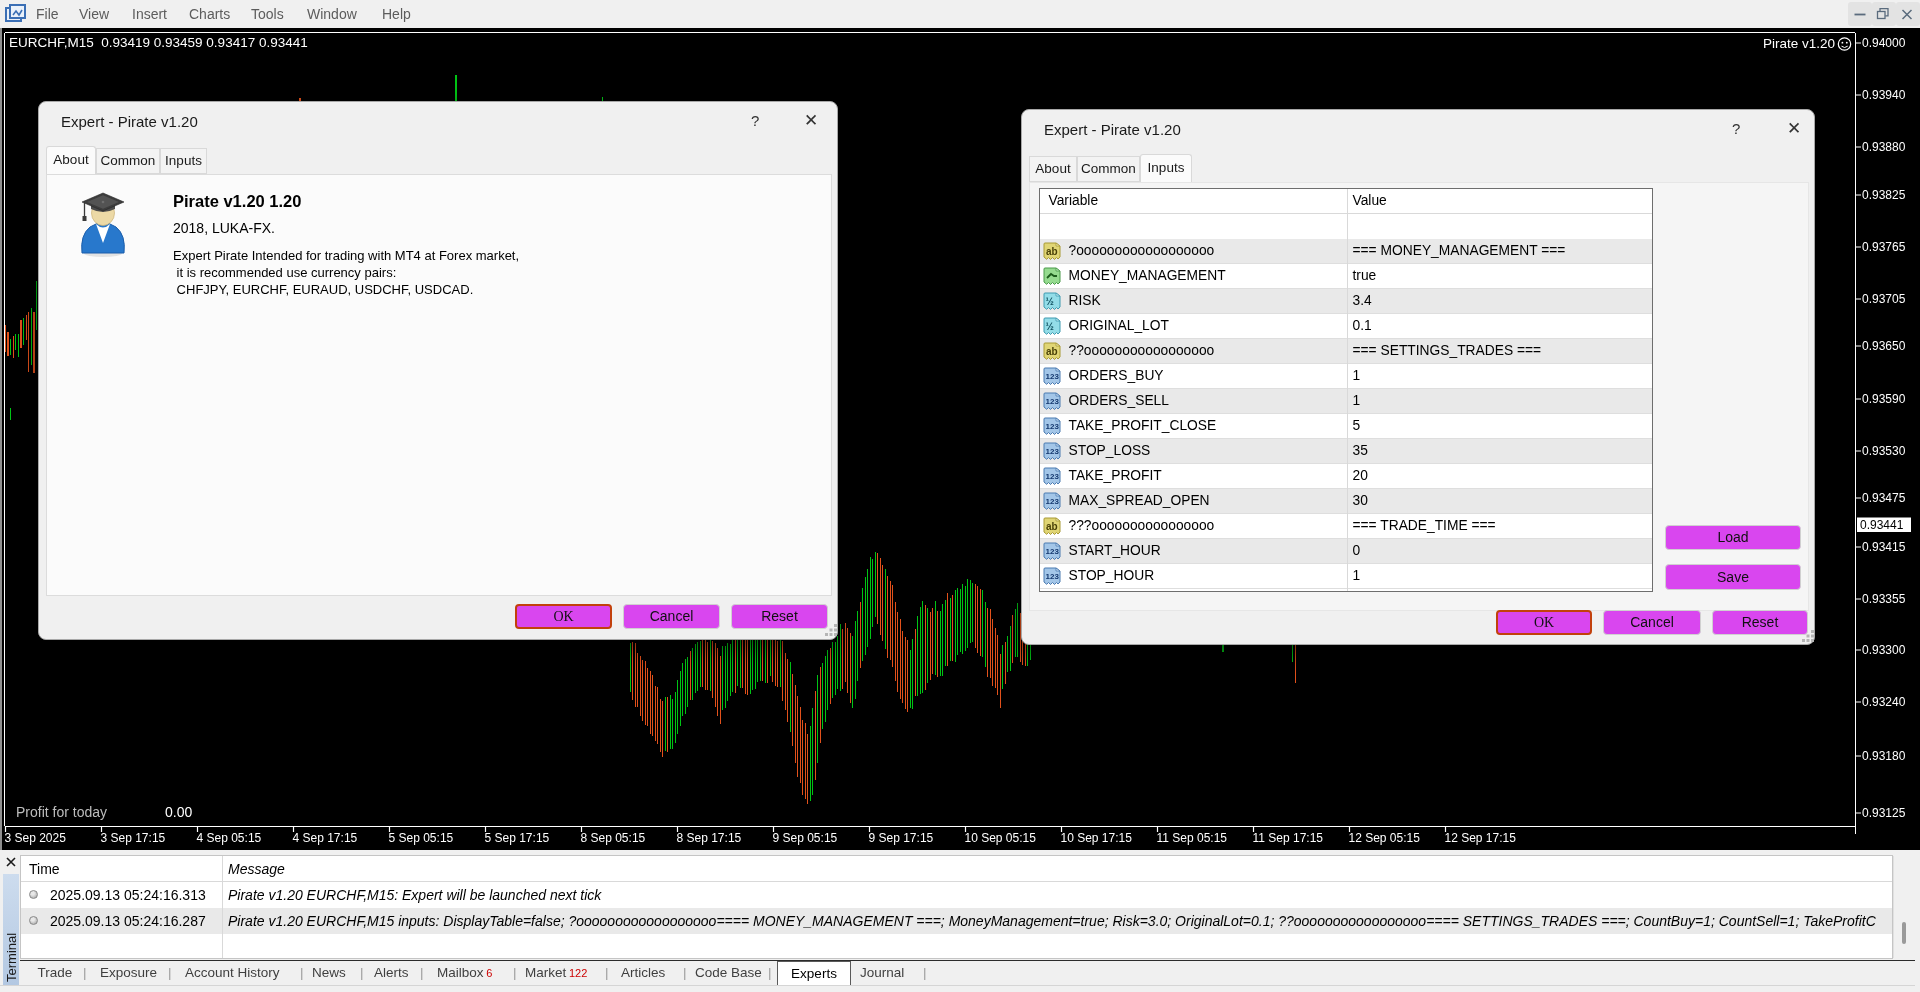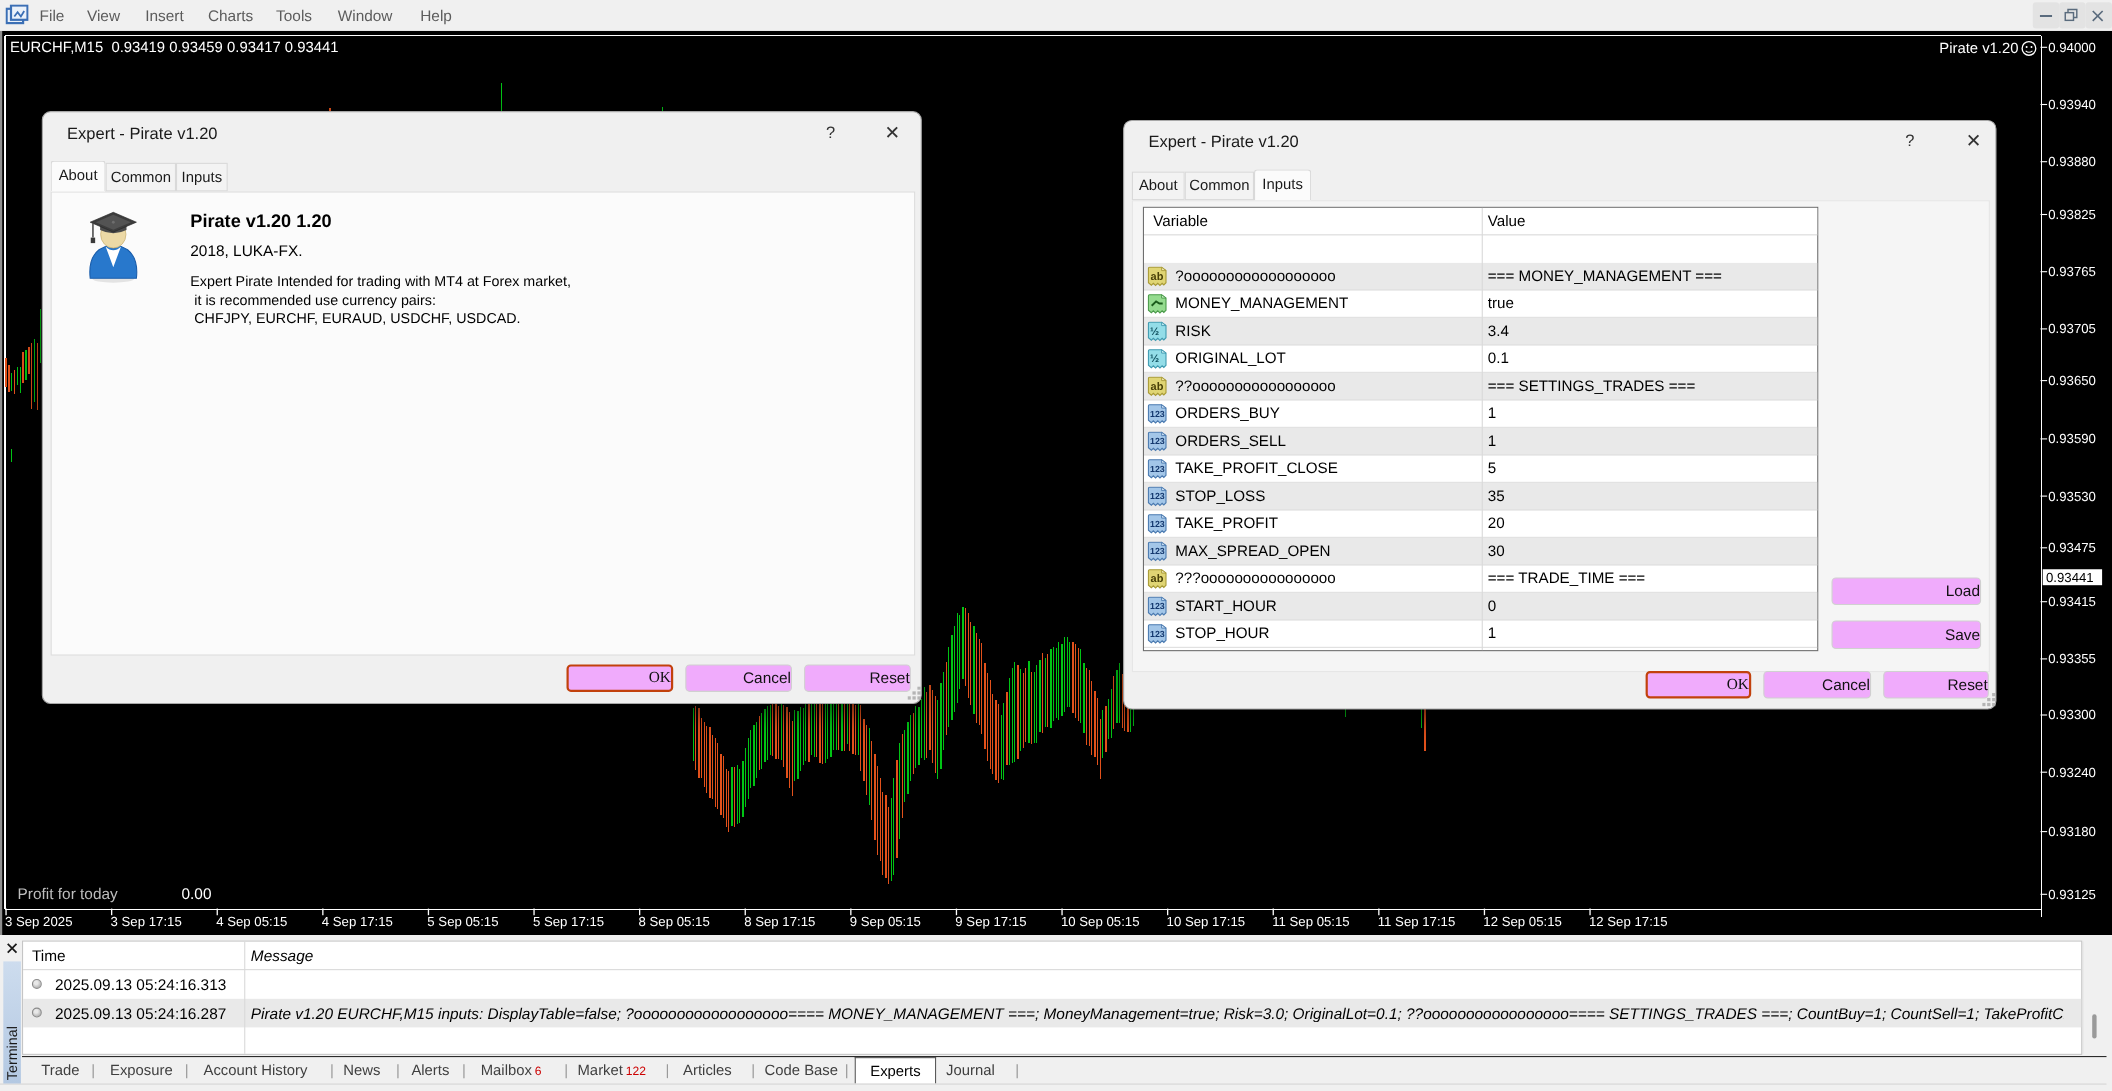--- a/index.html
+++ b/index.html
@@ -17,21 +17,21 @@
 .xt { font-size:12px; fill:#fff; font-family:"Liberation Sans",sans-serif; }
 
 
 .dlg { position:absolute; background:#f0f0f0; border:1px solid #a8a8a8; border-radius:8px; box-shadow:0 8px 22px rgba(0,0,0,.55); z-index:10; }
 .dtitle { position:absolute; left:8px; top:11px; font-size:15px; color:#1a1a1a;margin-left:14px; }
 .dhelp { position:absolute; top:10px; font-size:15px; color:#333; }
 .dclose { position:absolute; top:8px; font-size:17px; color:#333; }
 .tab { position:absolute; font-size:13.5px; color:#1a1a1a; text-align:center; border:1px solid #d9d9d9; background:#f3f3f3; }
 .tab.on { background:#fbfbfb; border-bottom:none; z-index:3; }
 .cbox { position:absolute; background:#fbfbfb; border:1px solid #dcdcdc; }
-.btn { position:absolute; background:#f0abfc; border:1px solid #d0d0d0; border-radius:4px; font-size:14px; color:#111; text-align:right; }
+.btn { position:absolute; background:#d946ef; border:1px solid #d0d0d0; border-radius:4px; font-size:14px; color:#111; text-align:center; }
 .btn.def { border:2px solid #c2410c;font-family:Liberation Serif, serif; }
 .grip { position:absolute; width:13px; height:13px; }
 
 
 #ptable { position:absolute; left:16.5px; top:78px; width:614px; height:404px; background:#fff; border:1px solid #6e6e6e; }
 .prow { position:absolute; left:0; width:612px; height:25px; border-bottom:1px solid #dedede; }
 .prow.alt { background:#e9e9e9; }
 .pname { position:absolute; left:29px; top:4px; font-size:13.8px; color:#000; white-space:nowrap; }
 .pval { position:absolute; left:313px; top:4px; font-size:13.8px; color:#000; white-space:nowrap; }
 .picon { position:absolute; left:3px; top:3px; }
@@ -375,20 +375,21 @@
         <text transform="rotate(-90)" x="-108" y="12.5" font-size="13" fill="#1a1a1a" font-family="Liberation Sans">Terminal</text>
       </svg>
   <div id="ttable">
     <div class="trow" style="top:0;border-bottom:1px solid #d9d9d9">
           <span class="ttime" style="left:8px">Time</span>
           <span class="tmsg">Message</span>
         </div>
     <div class="trow" style="top:26px">
           <span class="ticon"></span>
           <span class="ttime">2025.09.13 05:24:16.313</span>
+          <span class="tmsg">Pirate v1.20 EURCHF,M15: Expert will be launched next tick</span>
         </div>
     <div class="trow" style="top:52px;background:#e9e9e9">
           <span class="ticon"></span>
           <span class="ttime">2025.09.13 05:24:16.287</span>
           <span class="tmsg">Pirate v1.20 EURCHF,M15 inputs: DisplayTable=false; ?oooooooooooooooooo==== MONEY_MANAGEMENT ===; MoneyManagement=true; Risk=3.0; OriginalLot=0.1; ??ooooooooooooooooo==== SETTINGS_TRADES ===; CountBuy=1; CountSell=1; TakeProfitClose=5; StopLoss=35; ...</span>
         </div>
     <div style="position:absolute;left:1872px;top:0;width:1px;height:102px;background:#e0e0e0"></div>
     <div style="position:absolute;left:1881px;top:66px;width:4px;height:22px;background:#9a9a9a;border-radius:2px"></div>
     <div style="position:absolute;left:201px;top:0;width:1px;height:102px;background:#d9d9d9"></div>
   </div>

